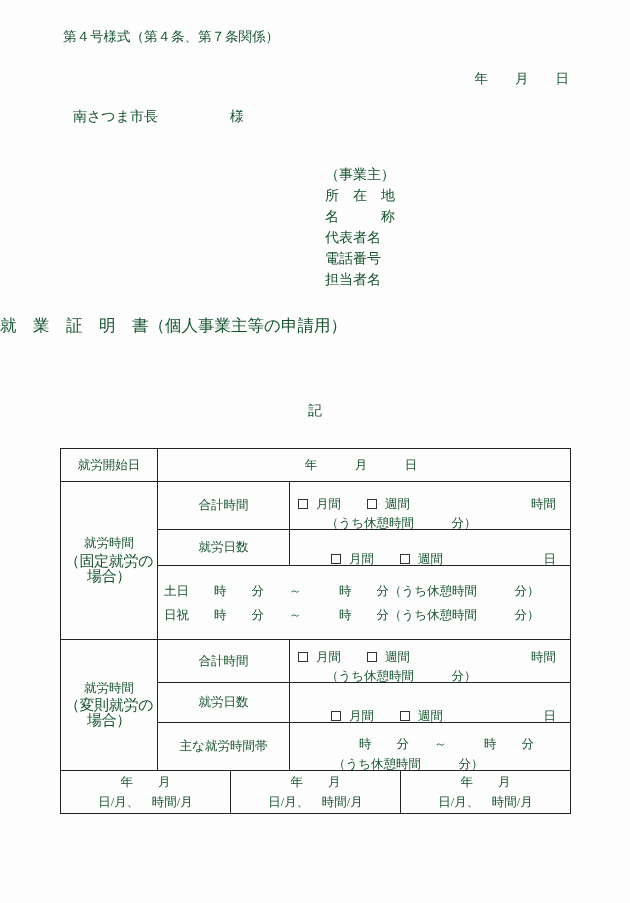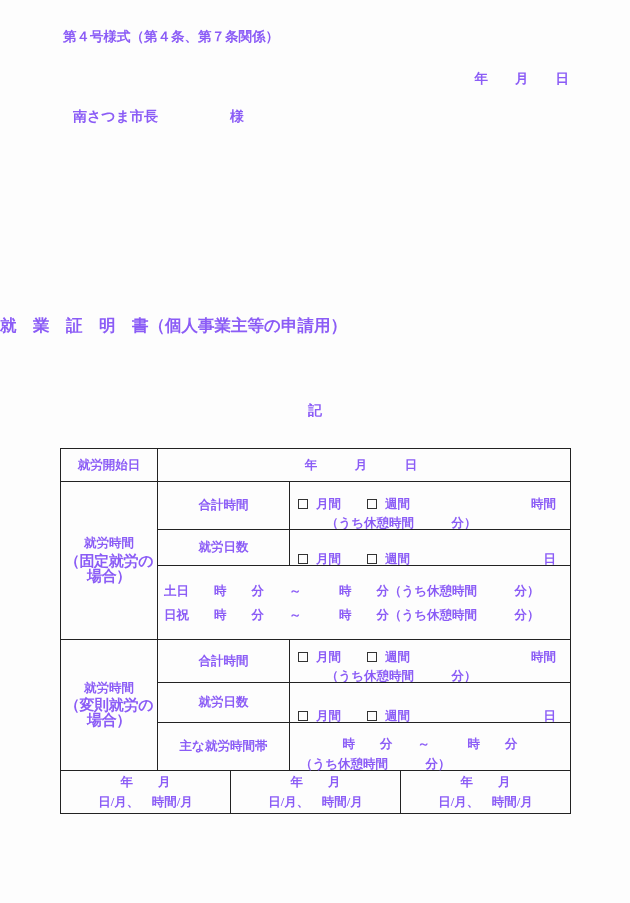--- a/index.html
+++ b/index.html
@@ -1,25 +1,24 @@
 <!DOCTYPE html>
 <html><head>
 <meta charset="utf-8">
 <style>
   * { margin:0; padding:0; box-sizing:border-box; }
   html,body { background:#e8e8e8; }
   .page {
     position:relative;
     width:630px; height:903px;
     background:#fdfdfd;
-    color:#8b5cf6;
+    color:#14532d;
     font-family:"Liberation Serif","DejaVu Serif",serif;
     overflow:hidden;
     margin:0 auto;
-    font-weight:bold;
   }
   .abs { position:absolute; }
 
   .form-number { left:63px; top:28px; font-size:13.5px; }
   .date-top   { left:60px; top:70px; width:509px; text-align:right; font-size:13.5px; }
   .addressee  { left:73px; top:108px; font-size:14px; }
   .honorific  { margin-left:72px; }
   .employer   { left:325px; top:164px; font-size:14px; line-height:21px; }
   .doc-title  { left:0; top:315px; width:630px; text-align:left; font-size:16.5px; }
   .statement  { left:75px; top:360px; font-size:13.5px; }
@@ -38,21 +37,21 @@
   .c2  { width:132px; flex:none; border-right:1px solid #222;
          display:flex; align-items:center; justify-content:center; }
   .c3  { flex:1; display:flex; flex-direction:column; justify-content:flex-end; }
   .cfill { flex:1; display:flex; align-items:center; justify-content:center; }
   .small { font-size:15px; margin-top:4px; letter-spacing:-0.3px; }
 
   .r1 { height:32px;gap:44px; }
   .sec { display:flex; }
   .secbody { flex:1; display:flex; flex-direction:column; }
   .srow { display:flex; }
-  .srow + .srow { border-top:1px solid #222; }
+  .srow + .srow { border-top:1px solid #222;gap:33px; }
   .h47 { height:47px; } .h36 { height:36px; } .h74 { height:74px; }
   .h42 { height:42px; } .h40 { height:40px; } .h48 { height:48px; }
   .r4 { height:43px; } .r5 { height:38px; }
 
   .optline { display:flex; align-items:center; padding:0 14px 0 8px; }
   .cb { display:inline-block; width:10px; height:10px; border:1px solid #333;
         background:#fdfdfd; margin-right:8px; flex:none; }
   .cb2 { margin-left:26px; }
   .unit { margin-left:auto; }
   .note { padding-left:36px; margin-top:6px; }
@@ -78,20 +77,28 @@
 <div class="page">
 
   <div class="abs form-number">第４号様式（第４条、第７条関係）</div>
 
   <div class="abs date-top">年　　月　　日</div>
 
   <div class="abs addressee">
     <span>南さつま市長</span><span class="honorific">様</span>
   </div>
 
+  <div class="abs employer">
+    <div>（事業主）</div>
+    <div>所　在　地</div>
+    <div>名　　　称</div>
+    <div>代表者名</div>
+    <div>電話番号</div>
+    <div>担当者名</div>
+  </div>
 
   <div class="abs doc-title">就　業　証　明　書（個人事業主等の申請用）</div>
 
 
   <div class="abs ki-mark">記</div>
 
   <div class="tbl">
 
     <div class="tr r1">
       <div class="c1">就労開始日</div>

